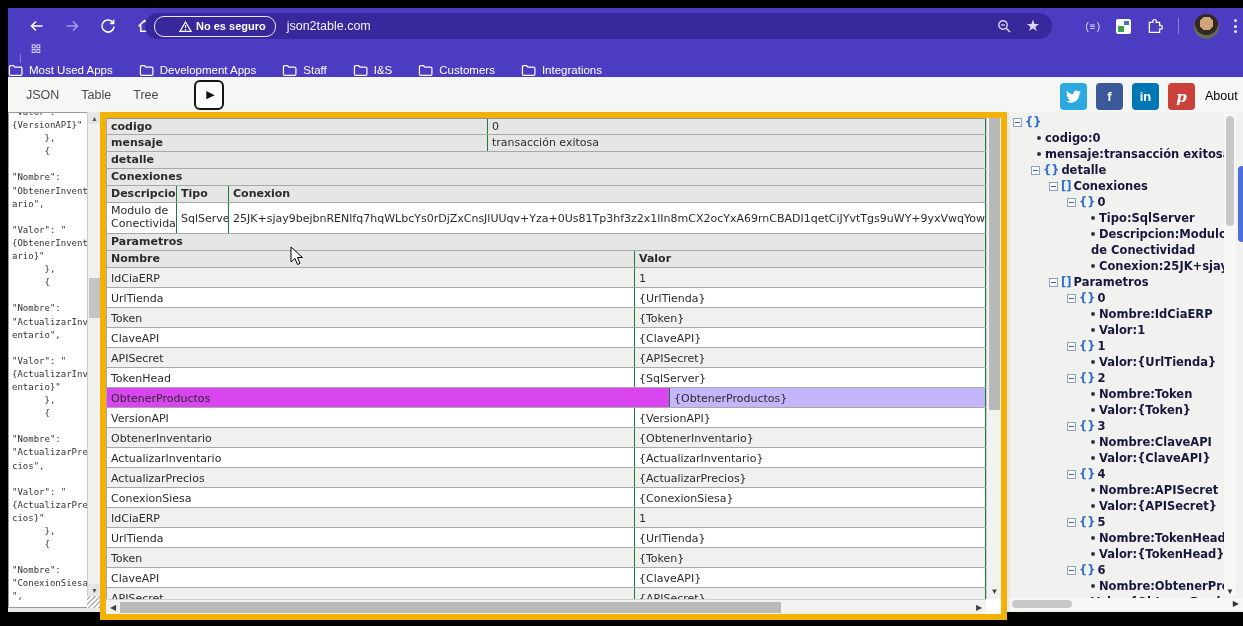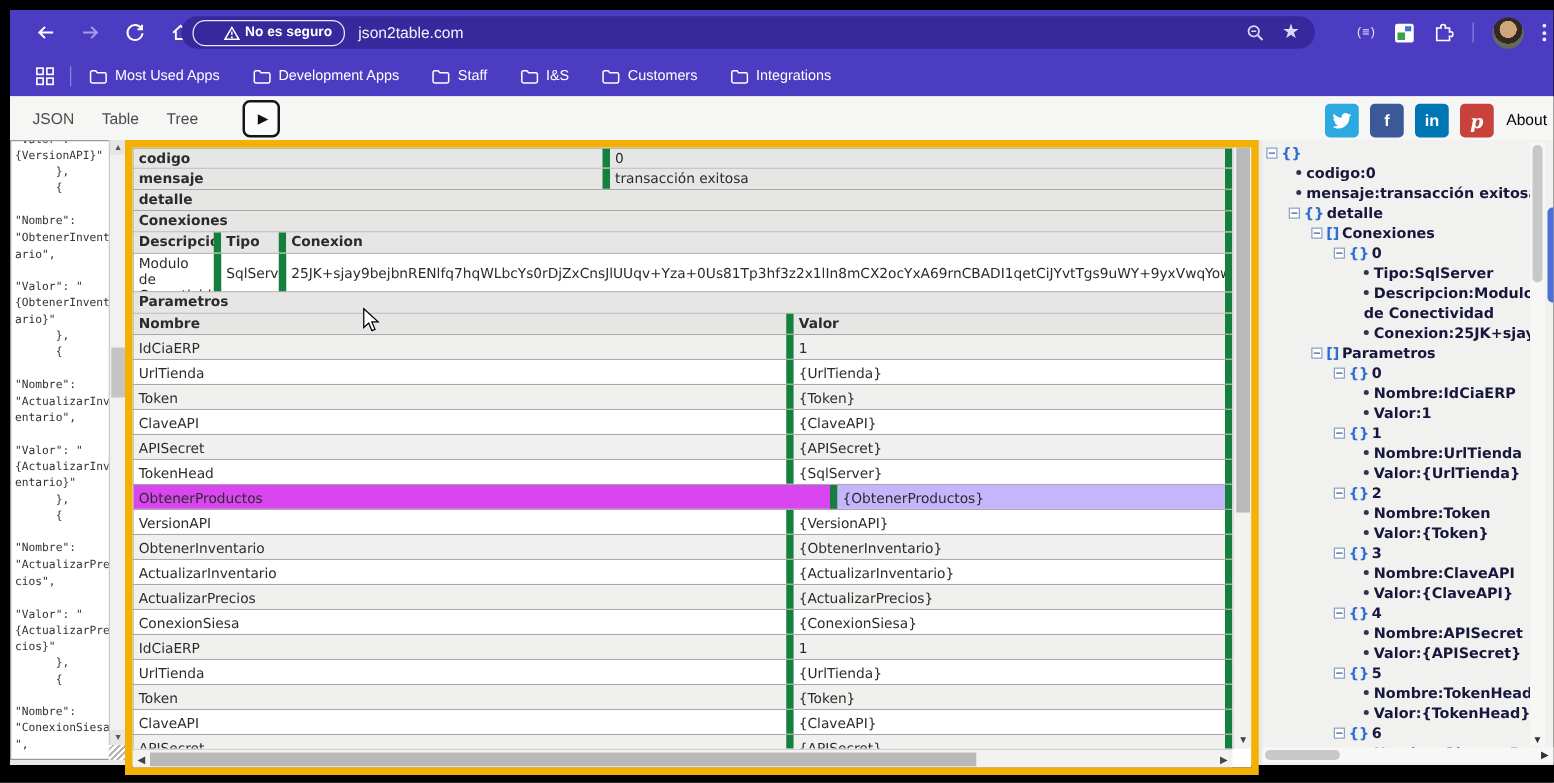--- a/index.html
+++ b/index.html
@@ -22,21 +22,21 @@
   #badge-paren{color:#e6e1fb;font-size:10px;letter-spacing:1px;}
   #ext-page{width:15px;height:15px;background:#fdfdfd;border-radius:2px;position:relative;}
   #ext-page i{position:absolute;left:2px;bottom:2px;width:6px;height:6px;background:#3d9e4e;}
   #ext-page b{position:absolute;right:2px;top:2px;width:5px;height:4px;background:#4472c4;}
   .vdiv{width:1px;height:16px;background:#8d80dd;}
   #avatar{width:25px;height:25px;border-radius:50%;
           background:radial-gradient(circle at 50% 38%,#cfa57c 0 34%,#32291f 35% 57%,#646a5b 58% 100%);}
   #dots{display:flex;flex-direction:column;gap:2.5px;}
   #dots i{width:3px;height:3px;border-radius:50%;background:#efecff;}
   
-  #bookmarks{left:0;top:36px;width:100%;height:33px;display:flex;align-items:center;}
+  #bookmarks{left:0;top:36px;width:100%;height:33px;display:flex;align-items:flex-start;flex-direction:column;}
   #apps-grid{margin-left:20px;}
   #bm-div{width:1px;height:16px;background:#8d80dd;margin:0 14px 0 12px;}
   .bm-item{display:flex;align-items:center;gap:6px;margin-right:26px;cursor:default;}
   .bm-item span{color:#fff;font-size:11.5px;}
   
   #page{left:8px;top:77px;width:1235px;height:535px;background:#e9e9e8;}
   #tabrow{left:0;top:0;width:100%;height:35px;background:#f6f6f5;display:flex;align-items:center;}
   .viewtab{color:#4b4b4b;font-size:12.5px;margin-right:22px;cursor:default;}
   #tabrow .first{margin-left:18px;}
   #play-btn{width:26px;height:26px;border:2px solid #151515;border-radius:6px;background:#fcfcfc;
@@ -58,21 +58,21 @@
   #ed-grip{left:87px;top:596px;width:13px;height:12px;background:
     repeating-linear-gradient(135deg,#fff 0 2px,#b5b5b5 2px 3.5px);}
   
   #hl-box{left:100px;top:112px;width:907px;height:508px;border:6px solid #f2b104;box-sizing:border-box;z-index:5;}
   
   #mid{left:106px;top:118px;width:895px;height:496px;background:#fff;z-index:4;}
   #tclip{left:0;top:0;width:880px;height:481px;overflow:hidden;}
   .trow{display:flex;border-bottom:1px solid #a8a8a8;border-left:1px solid #a8a8a8;box-sizing:border-box;
         font-size:11px;color:#2b2b2b;font-family:"DejaVu Sans","Liberation Sans",sans-serif;}
   .trow.top{border-top:1px solid #8f8f8f;}
-  .tcell{border-right:6px solid #15803d;box-sizing:border-box;padding:1px 4px 0 4px;overflow:hidden;
+  .tcell{border-right:1px solid #15803d;box-sizing:border-box;padding:1px 4px 0 4px;overflow:hidden;
          white-space:nowrap;flex-shrink:0;}
   .tcell.last{flex:1 1 auto;}
   .hdr{background:#e6e6e5;font-weight:bold;}
   .h17{height:17px;} .h20{height:20px;} .h31{height:31px;}
   .wrapcell{white-space:normal;line-height:13px;}
   .vmid{display:flex;align-items:center;}
   
   #mid-vsb{left:880px;top:0;width:15px;height:481px;background:#f2f2f1;border-left:1px solid #d0d0d0;box-sizing:border-box;}
   #mid-vthumb{position:absolute;left:2px;top:0;width:11px;height:292px;background:#b9b9b9;}
   #mid-vdown{position:absolute;left:0;top:466px;width:15px;height:15px;color:#444;font-size:8px;
@@ -414,21 +414,20 @@
         <div class="tnode" style="padding-left: 39px;"><span class="expander"><i></i></span><span class="ttag">[]</span><span>Conexiones</span></div>
         <div class="tnode" style="padding-left: 57px;"><span class="expander"><i></i></span><span class="ttag">{}</span><span>0</span></div>
         <div class="tleaf" style="padding-left: 81px;"><span class="bullet"></span><span>Tipo:SqlServer</span></div>
         <div class="tleaf wrap" style="padding-left: 81px;"><span class="bullet"></span><span>Descripcion:Modulo de Conectividad</span></div>
         <div class="tleaf" style="padding-left: 81px;"><span class="bullet"></span><span>Conexion:25JK+sjay9bejl</span></div>
         <div class="tnode" style="padding-left: 39px;"><span class="expander"><i></i></span><span class="ttag">[]</span><span>Parametros</span></div>
         <div class="tnode" style="padding-left: 57px;"><span class="expander"><i></i></span><span class="ttag">{}</span><span>0</span></div>
         <div class="tleaf" style="padding-left: 81px;"><span class="bullet"></span><span>Nombre:IdCiaERP</span></div>
         <div class="tleaf" style="padding-left: 81px;"><span class="bullet"></span><span>Valor:1</span></div>
         <div class="tnode" style="padding-left: 57px;"><span class="expander"><i></i></span><span class="ttag">{}</span><span>1</span></div>
-        <div class="tleaf" style="padding-left: 81px;"><span class="bullet"></span><span>Nombre:UrlTienda</span></div>
         <div class="tleaf" style="padding-left: 81px;"><span class="bullet"></span><span>Valor:{UrlTienda}</span></div>
         <div class="tnode" style="padding-left: 57px;"><span class="expander"><i></i></span><span class="ttag">{}</span><span>2</span></div>
         <div class="tleaf" style="padding-left: 81px;"><span class="bullet"></span><span>Nombre:Token</span></div>
         <div class="tleaf" style="padding-left: 81px;"><span class="bullet"></span><span>Valor:{Token}</span></div>
         <div class="tnode" style="padding-left: 57px;"><span class="expander"><i></i></span><span class="ttag">{}</span><span>3</span></div>
         <div class="tleaf" style="padding-left: 81px;"><span class="bullet"></span><span>Nombre:ClaveAPI</span></div>
         <div class="tleaf" style="padding-left: 81px;"><span class="bullet"></span><span>Valor:{ClaveAPI}</span></div>
         <div class="tnode" style="padding-left: 57px;"><span class="expander"><i></i></span><span class="ttag">{}</span><span>4</span></div>
         <div class="tleaf" style="padding-left: 81px;"><span class="bullet"></span><span>Nombre:APISecret</span></div>
         <div class="tleaf" style="padding-left: 81px;"><span class="bullet"></span><span>Valor:{APISecret}</span></div>

